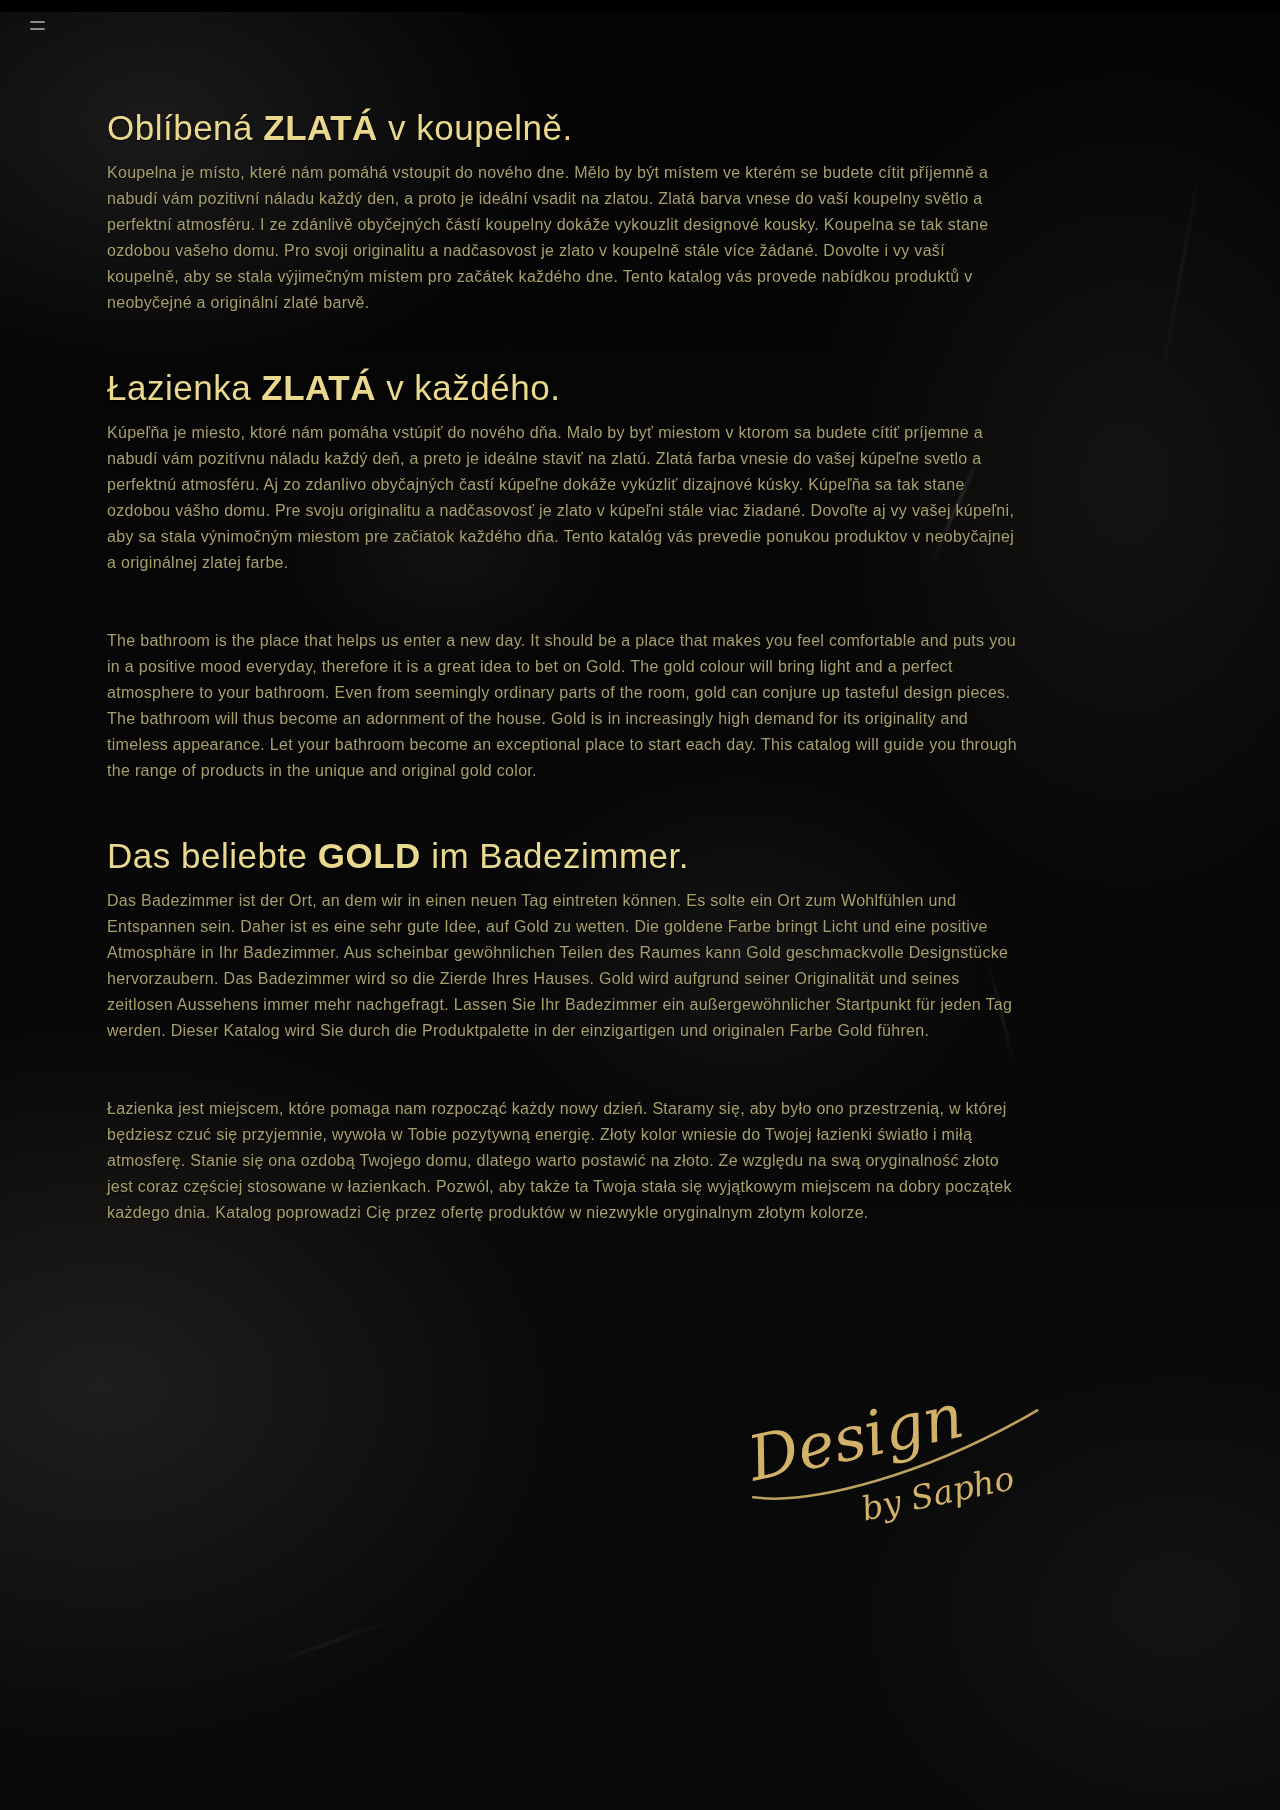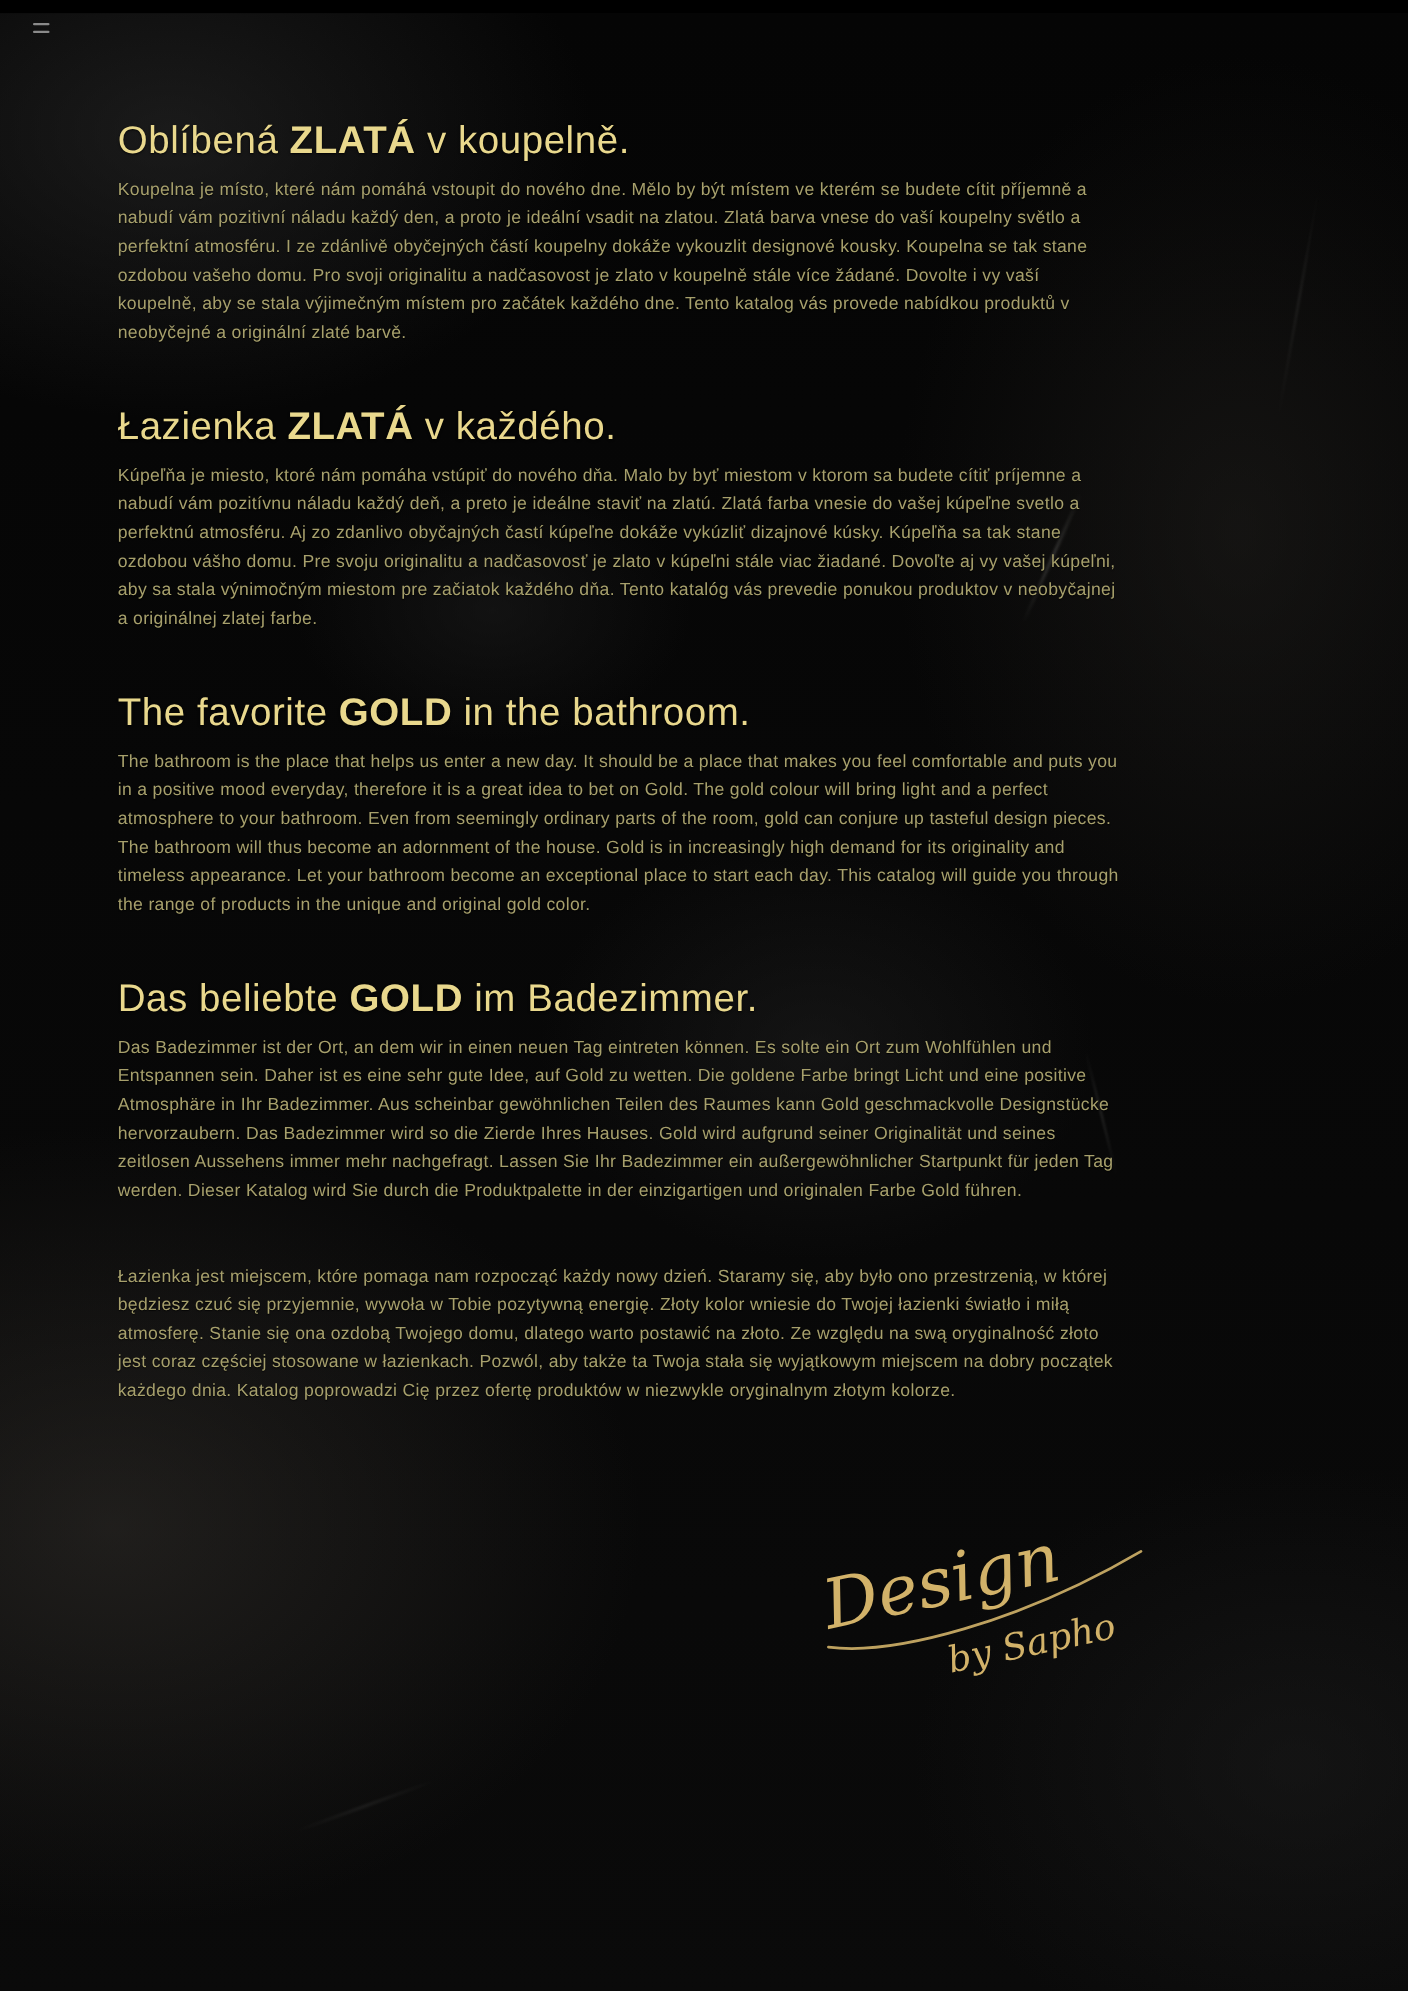--- a/index.html
+++ b/index.html
@@ -93,21 +93,20 @@
       <h2 class="heading"><span>Oblíbená </span><span class="bold">ZLATÁ</span><span> v koupelně.</span></h2>
       <p class="body">Koupelna je místo, které nám pomáhá vstoupit do nového dne. Mělo by být místem ve kterém se budete cítit příjemně a nabudí vám pozitivní náladu každý den, a proto je ideální vsadit na zlatou. Zlatá barva vnese do vaší koupelny světlo a perfektní atmosféru. I ze zdánlivě obyčejných částí koupelny dokáže vykouzlit designové kousky. Koupelna se tak stane ozdobou vašeho domu. Pro svoji originalitu a nadčasovost je zlato v koupelně stále více žádané. Dovolte i vy vaší koupelně, aby se stala výjimečným místem pro začátek každého dne. Tento katalog vás provede nabídkou produktů v neobyčejné a originální zlaté barvě.</p>
     </section>
 
     <section class="lang-section">
       <h2 class="heading"><span>Łazienka </span><span class="bold">ZLATÁ</span><span> v každého.</span></h2>
       <p class="body">Kúpeľňa je miesto, ktoré nám pomáha vstúpiť do nového dňa. Malo by byť miestom v ktorom sa budete cítiť príjemne a nabudí vám pozitívnu náladu každý deň, a preto je ideálne staviť na zlatú. Zlatá farba vnesie do vašej kúpeľne svetlo a perfektnú atmosféru. Aj zo zdanlivo obyčajných častí kúpeľne dokáže vykúzliť dizajnové kúsky. Kúpeľňa sa tak stane ozdobou vášho domu. Pre svoju originalitu a nadčasovosť je zlato v kúpeľni stále viac žiadané. Dovoľte aj vy vašej kúpeľni, aby sa stala výnimočným miestom pre začiatok každého dňa. Tento katalóg vás prevedie ponukou produktov v neobyčajnej a originálnej zlatej farbe.</p>
     </section>
 
     <section class="lang-section">
-      <h2 class="heading"><span>The favorite </span><span class="bold">GOLD</span><span> in the bathroom.</span></h2>
       <p class="body">The bathroom is the place that helps us enter a new day. It should be a place that makes you feel comfortable and puts you in a positive mood everyday, therefore it is a great idea to bet on Gold. The gold colour will bring light and a perfect atmosphere to your bathroom. Even from seemingly ordinary parts of the room, gold can conjure up tasteful design pieces. The bathroom will thus become an adornment of the house. Gold is in increasingly high demand for its originality and timeless appearance. Let your bathroom become an exceptional place to start each day. This catalog will guide you through the range of products in the unique and original gold color.</p>
     </section>
 
     <section class="lang-section">
       <h2 class="heading"><span>Das beliebte </span><span class="bold">GOLD</span><span> im Badezimmer.</span></h2>
       <p class="body">Das Badezimmer ist der Ort, an dem wir in einen neuen Tag eintreten können. Es solte ein Ort zum Wohlfühlen und Entspannen sein. Daher ist es eine sehr gute Idee, auf Gold zu wetten. Die goldene Farbe bringt Licht und eine positive Atmosphäre in Ihr Badezimmer. Aus scheinbar gewöhnlichen Teilen des Raumes kann Gold geschmackvolle Designstücke hervorzaubern. Das Badezimmer wird so die Zierde Ihres Hauses. Gold wird aufgrund seiner Originalität und seines zeitlosen Aussehens immer mehr nachgefragt. Lassen Sie Ihr Badezimmer ein außergewöhnlicher Startpunkt für jeden Tag werden. Dieser Katalog wird Sie durch die Produktpalette in der einzigartigen und originalen Farbe Gold führen.</p>
     </section>
 
     <section class="lang-section">
       <p class="body">Łazienka jest miejscem, które pomaga nam rozpocząć każdy nowy dzień. Staramy się, aby było ono przestrzenią, w której będziesz czuć się przyjemnie, wywoła w Tobie pozytywną energię. Złoty kolor wniesie do Twojej łazienki światło i miłą atmosferę. Stanie się ona ozdobą Twojego domu, dlatego warto postawić na złoto. Ze względu na swą oryginalność złoto jest coraz częściej stosowane w łazienkach. Pozwól, aby także ta Twoja stała się wyjątkowym miejscem na dobry początek każdego dnia. Katalog poprowadzi Cię przez ofertę produktów w niezwykle oryginalnym złotym kolorze.</p>

